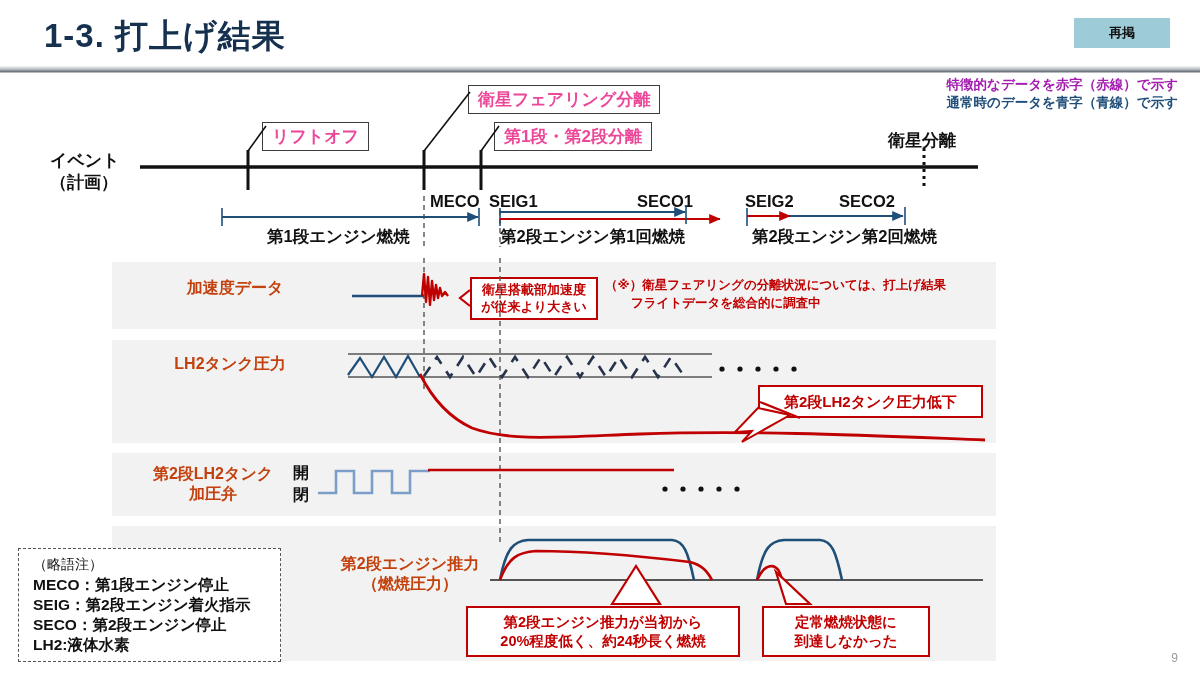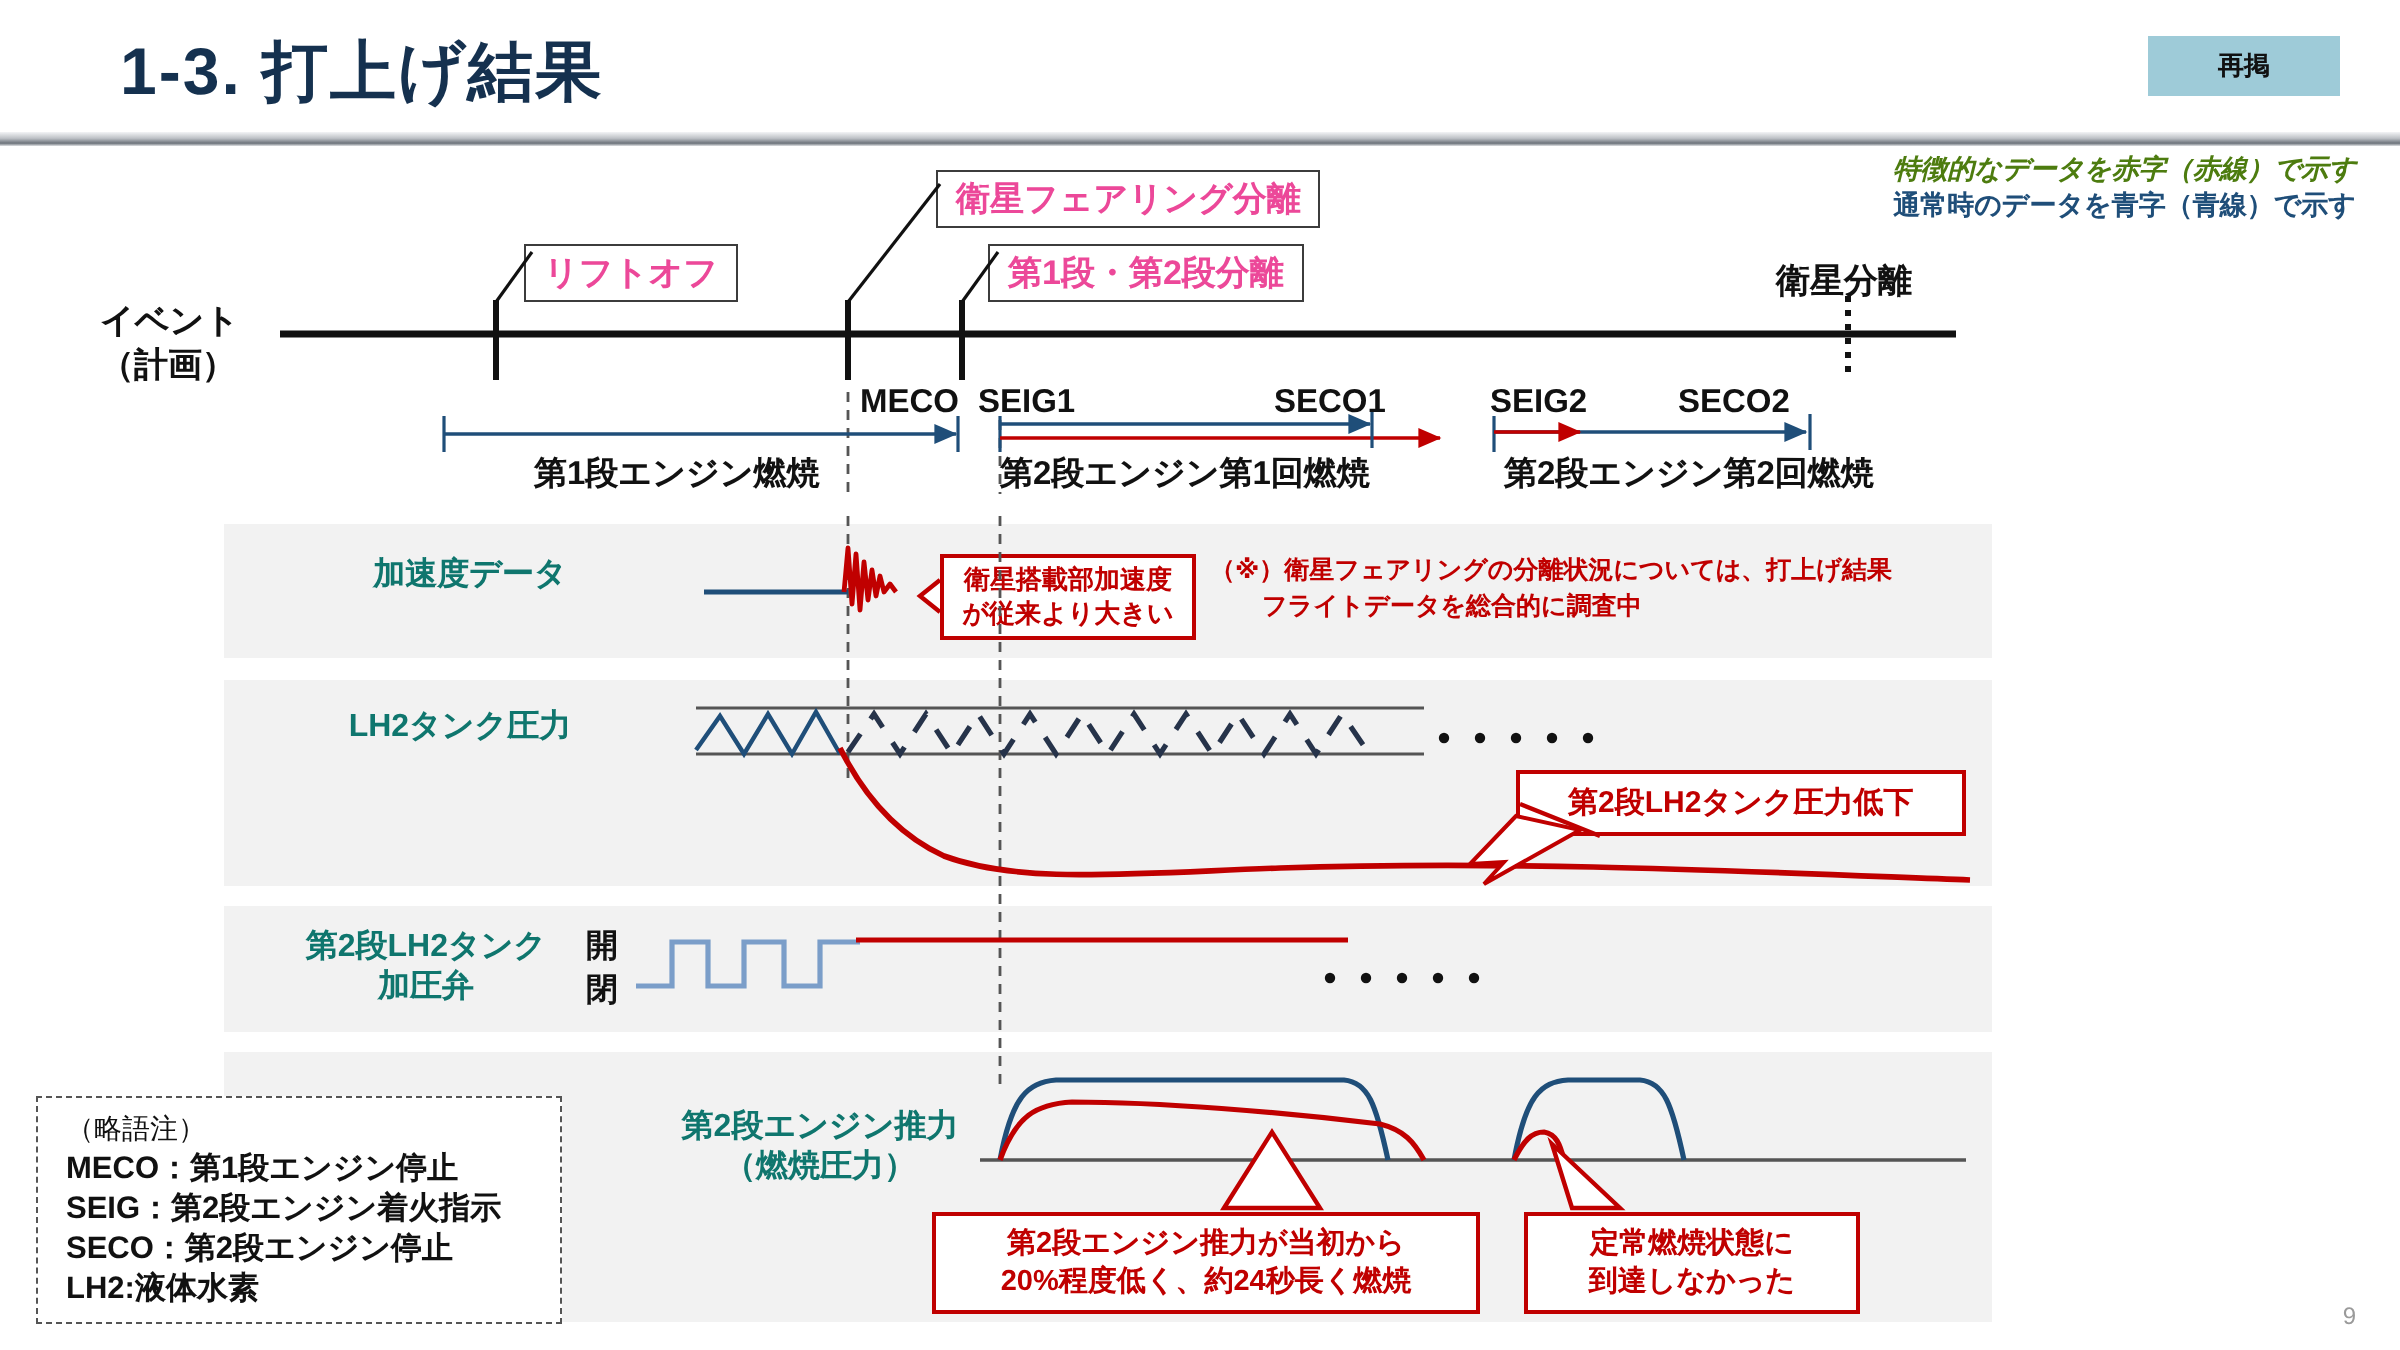--- a/index.html
+++ b/index.html
@@ -9,42 +9,42 @@
     background:#ffffff;
     font-family:"Liberation Sans","DejaVu Sans",sans-serif;
     position:relative;
     overflow:hidden;
   }
 
   
   #slide-title {
     position:absolute; left:44px; top:14px;
     font-size:33px; font-weight:bold; color:#15314f;
-    letter-spacing:1px; white-space:nowrap;margin-left:16px;
+    letter-spacing:1px; white-space:nowrap;
   }
   #title-rule {
     position:absolute; left:0; top:66px; width:1200px; height:7px;
     background:linear-gradient(to bottom,#f3f4f6 0%, #bdc1c6 45%, #6d737b 80%, #dfe1e4 100%);
   }
   #recap-badge {
     position:absolute; right:30px; top:18px;
     width:96px; height:30px;
     background:#9ecbd8;
     display:flex; align-items:center; justify-content:center;
     font-size:13px; font-weight:bold; color:#111;
   }
 
   
   #color-legend {
     position:absolute; right:22px; top:76px;
     text-align:right; line-height:1.35;
     font-size:13.5px; font-weight:bold;
     white-space:nowrap;
   }
-  #color-legend .red  { color:#4d7c0f;font-style:italic; }
+  #color-legend .red  { color:#a21caf; }
   #color-legend .blue { color:#1f4e79; }
 
   
   .lbl-box {
     position:absolute;
     border:1.3px solid #3c3c3c;
     background:#fff;
     font-size:17px; font-weight:bold; color:#ec4899;
     display:flex; align-items:center; justify-content:center;
     padding:2px 9px; white-space:nowrap;
@@ -54,21 +54,21 @@
   .ev-code {
     position:absolute; font-size:16.5px; font-weight:bold; color:#111;
     white-space:nowrap;
   }
 
   .row-band {
     position:absolute; left:112px; width:884px;
     background:#f2f2f2;
   }
   .row-label {
-    position:absolute; text-align:center; color:#0f766e;
+    position:absolute; text-align:center; color:#c2410c;
     font-weight:bold; font-size:16px; line-height:1.25; white-space:nowrap;
   }
 
   .callout {
     position:absolute;
     border:2.2px solid #c00000;
     background:#ffffff;
     color:#c00000; font-weight:bold;
     font-size:14.5px; line-height:1.3;
     padding:4px 24px; white-space:nowrap;

